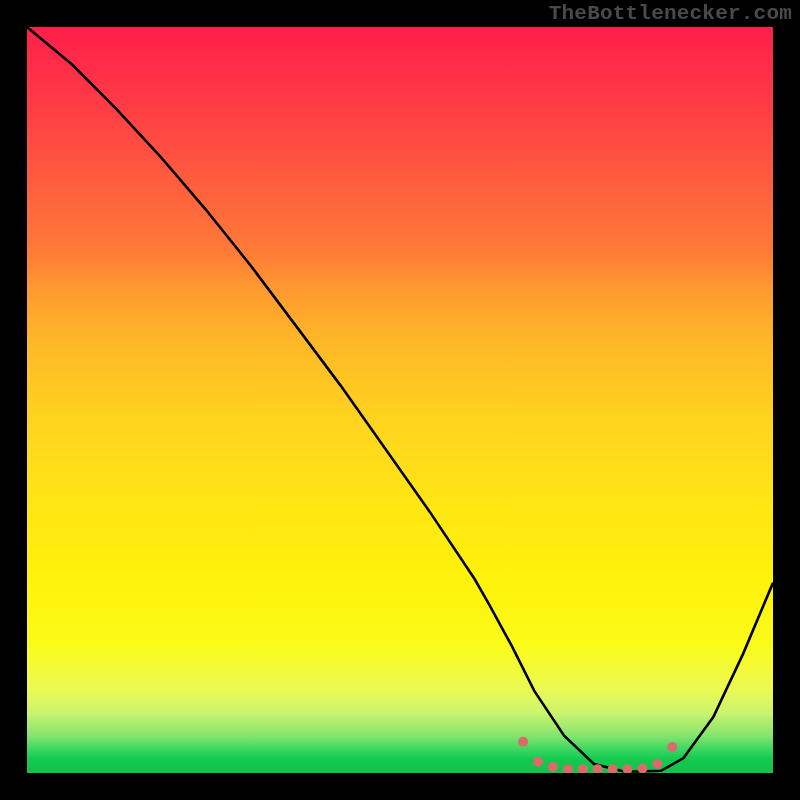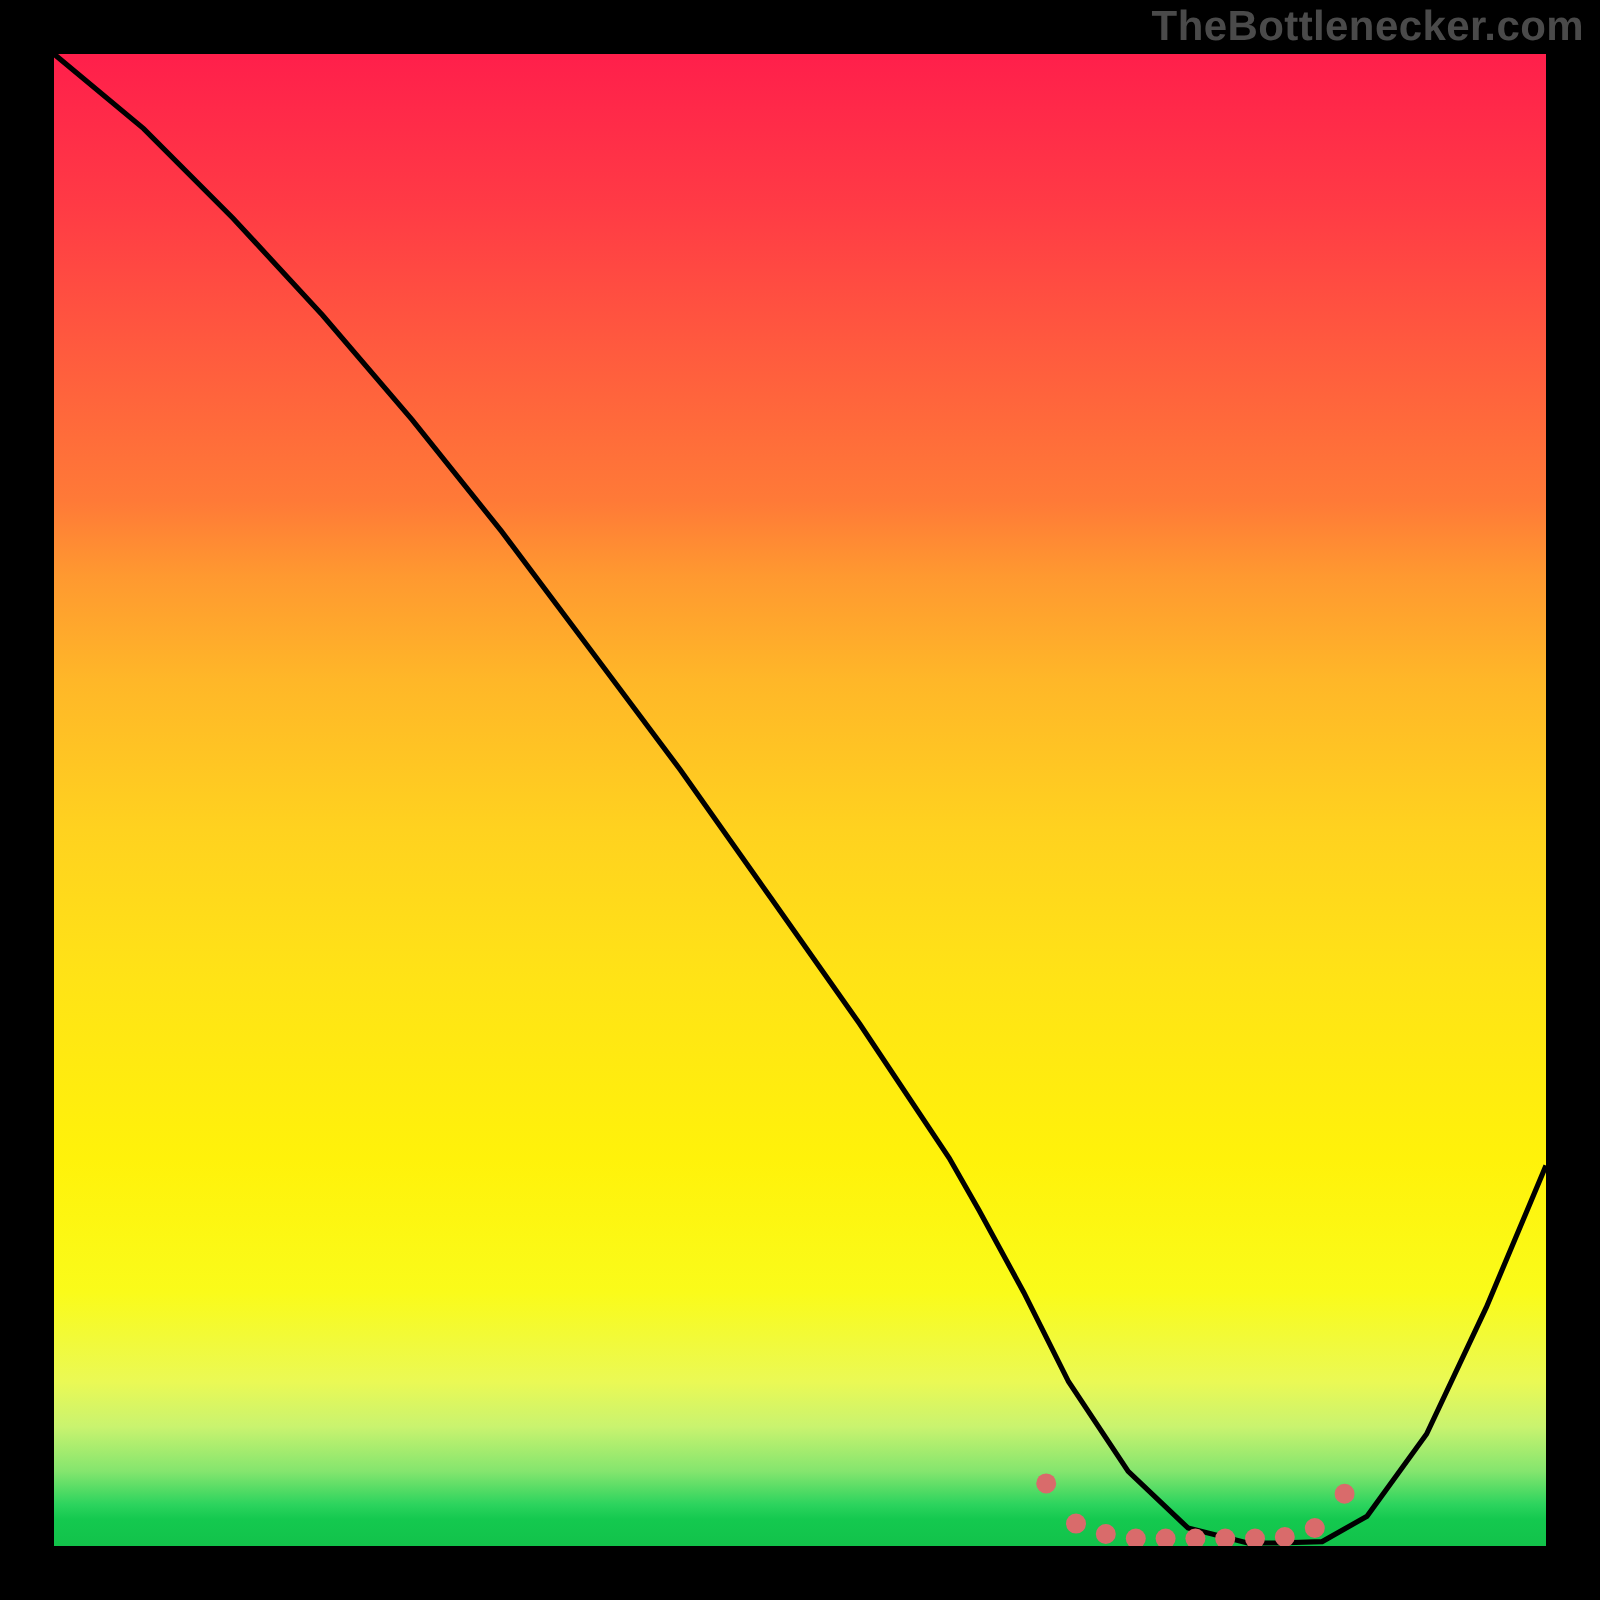--- a/index.html
+++ b/index.html
@@ -19,20 +19,21 @@
   }
   .watermark {
     position: absolute;
     top: 2px;
     right: 8px;
     color: #4a4a4a;
     font-size: 21px;
     font-weight: 700;
     letter-spacing: 0.2px;
     z-index: 5;
+    font-family: Liberation Mono, monospace;
   }
   .plot {
     position: absolute;
     left: 27px;
     top: 27px;
     width: 746px;
     height: 746px;
     overflow: hidden;
   }
   .gradient {

